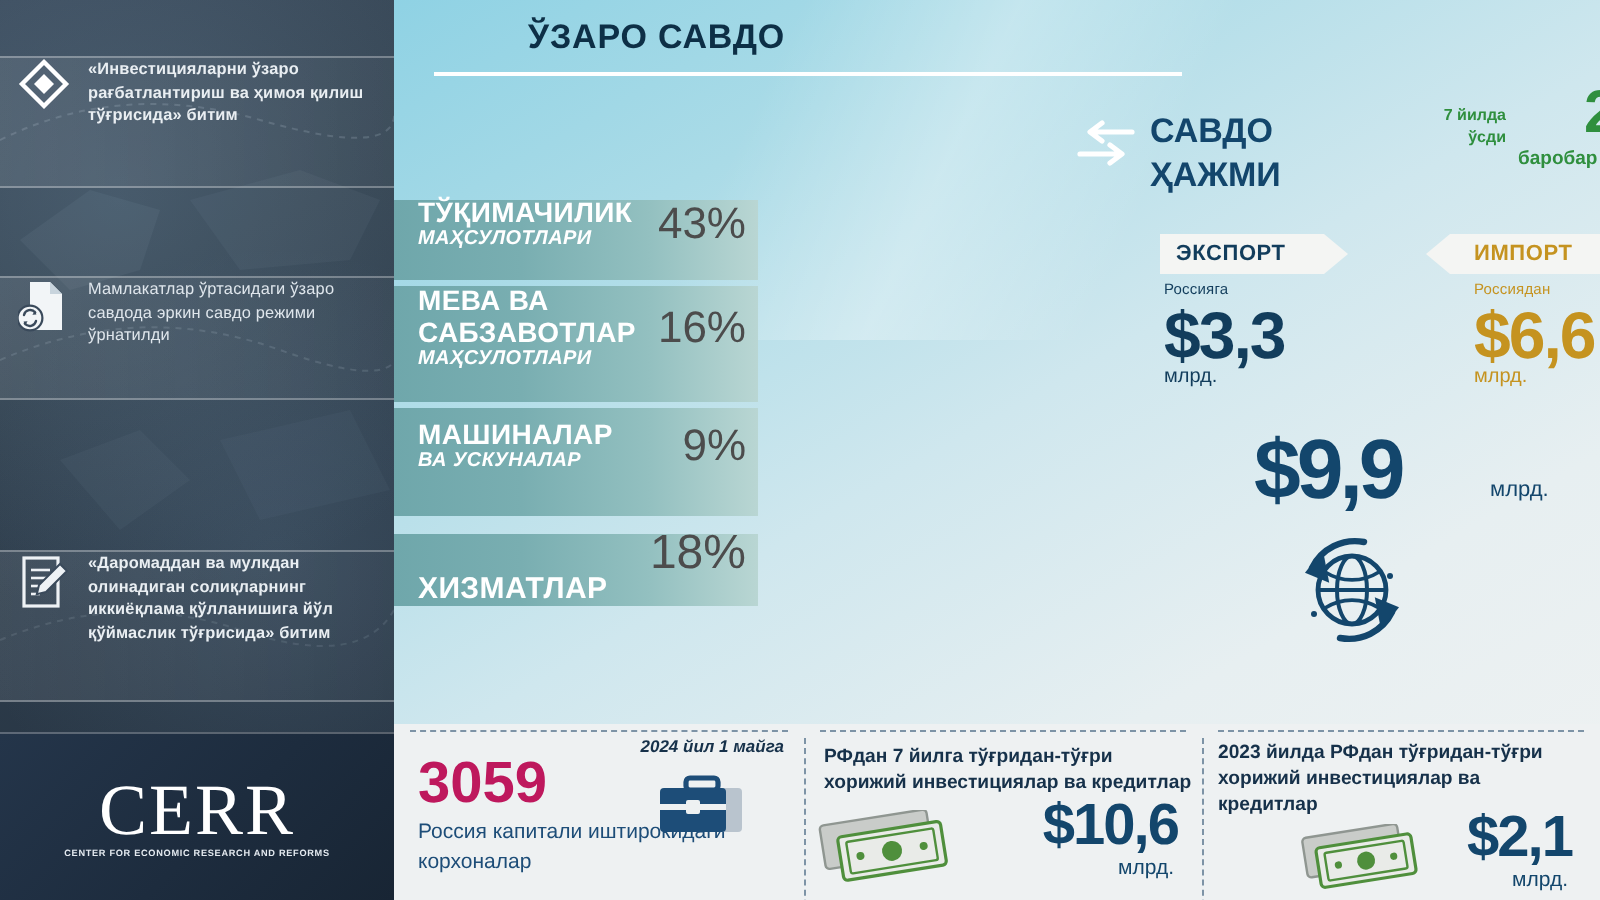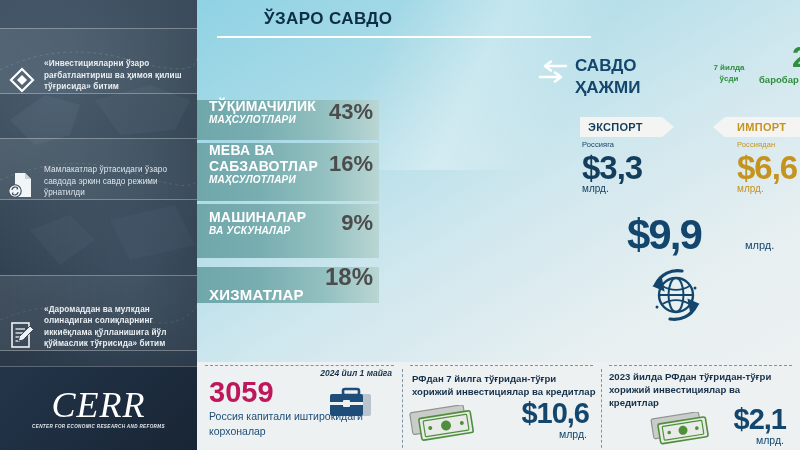--- a/index.html
+++ b/index.html
@@ -18,39 +18,38 @@
       radial-gradient(circle at 70% 62%, rgba(110,140,165,0.22), transparent 50%),
       linear-gradient(160deg, #3a4a5b 0%, #33424f 30%, #2c3b4a 60%, #24313f 100%);
     overflow: hidden;
   }
   .sidebar-deco { position: absolute; inset: 0; opacity: .30; }
   .sb-band {
     position: absolute; left: 0; width: 197px;
     background: linear-gradient(90deg, rgba(255,255,255,0.085), rgba(255,255,255,0.045) 65%, rgba(255,255,255,0.02));
     border-top: 1px solid rgba(255,255,255,0.30);
     border-bottom: 1px solid rgba(255,255,255,0.30);
-    display: flex; align-items: flex-end; gap: 7px; padding: 0 4px 0 7px;
+    display: flex; align-items: flex-start; gap: 7px; padding: 0 4px 0 7px;
   }
   .sb-band .sb-icon { flex: 0 0 auto; width: 30px; display: flex; align-items: center; justify-content: center; }
   .sb-band .sb-text {
     color: #e9eef2; font-size: 8.2px; line-height: 11.6px; font-weight: bold;
     letter-spacing: .1px;
   }
   #sb1 { top: 28px; height: 66px; }
   #sb2 { top: 138px; height: 62px; }
   #sb2 .sb-text { font-weight: normal; color: #dfe6ec; }
   #sb3 { top: 275px; height: 76px; }
 
   .logo-block {
     position: absolute; left: 0; top: 366px; width: 197px; height: 84px;
     background: linear-gradient(135deg, #233448 0%, #1e2d3f 50%, #18virtual 100%);
     background: linear-gradient(135deg, #24354a 0%, #1d2c3e 55%, #182534 100%);
     display: flex; flex-direction: column; align-items: center; justify-content: center;
     border-top: 1px solid rgba(255,255,255,0.28);
-    font-style: italic;
   }
   .logo-word {
     color: #ffffff; font-family: "Liberation Serif", "DejaVu Serif", serif;
     font-size: 36px; letter-spacing: 1px; line-height: 36px;
   }
   .logo-sub {
     color: #e3e9ef; font-size: 4.6px; letter-spacing: .35px; line-height: 6px;
     text-align: center; margin-top: 1px; font-weight: bold;
   }
 
@@ -77,21 +76,21 @@
   
   .tv-arrows { position: absolute; left: 341px; top: 60px; }
   .tv-label {
     position: absolute; left: 378px; top: 55px;
     color: #13466c; font-size: 17px; font-weight: bold; line-height: 22px;
   }
 
   
   .growth { position: absolute; left: 508px; top: 44px; width: 122px; height: 48px; }
   .growth .g-words {
-    position: absolute; left: 0; top: 18px; width: 48px; text-align: center;
+    position: absolute; left: 0; top: 8px; width: 48px; text-align: right;
     color: #2f8f3e; font-size: 8px; font-weight: bold; line-height: 11px;
   }
   .growth .g-num {
     position: absolute; left: 50px; top: -4px;
     color: #2f8f3e; font-size: 30px; font-weight: bold; letter-spacing: -.5px; margin-left: 37px;
   }
   .growth .g-sub {
     position: absolute; left: 54px; top: 30px;
     color: #2f8f3e; font-size: 9.5px; font-weight: bold;
   }
@@ -99,21 +98,21 @@
   
   .cat-list { position: absolute; left: 0px; top: 100px; width: 187px; }
   .cat-row {
     position: relative; width: 182px; margin-bottom: 3px;
     background: linear-gradient(90deg, #6fa7ab 0%, #79aeb1 35%, #93c0c0 70%, #b9d6d3 100%);
     display: flex; align-items: center; padding: 3px 6px 19px 12px;
   }
   .cat-row .names { flex: 1 1 auto; }
   .cat-row .n1 { color: #ffffff; font-size: 14px; font-weight: bold; line-height: 16px; letter-spacing: .2px; }
   .cat-row .n2 { color: #ffffff; font-size: 10px; font-style: italic; font-weight: bold; line-height: 12px; letter-spacing: .2px; }
-  .cat-row .pct { color: #4c4c4c; font-size: 22px; font-weight: bold; line-height: 24px; margin-left: 4px; }
+  .cat-row .pct { color: #4c4c4c; font-size: 22px; font-weight: normal; line-height: 24px; margin-left: 4px; }
   #cat1 { height: 40px; }
   #cat2 { height: 58px; }
   #cat3 { height: 54px; }
   #cat4 { height: 36px; margin-top: 9px; }
   #cat4 .n1 { font-size: 15px; margin-top: 36px; }
   #cat4 .pct { font-size: 24px; }
 
   
   .flow { position: absolute; top: 117px; }
   .flow .tag {

